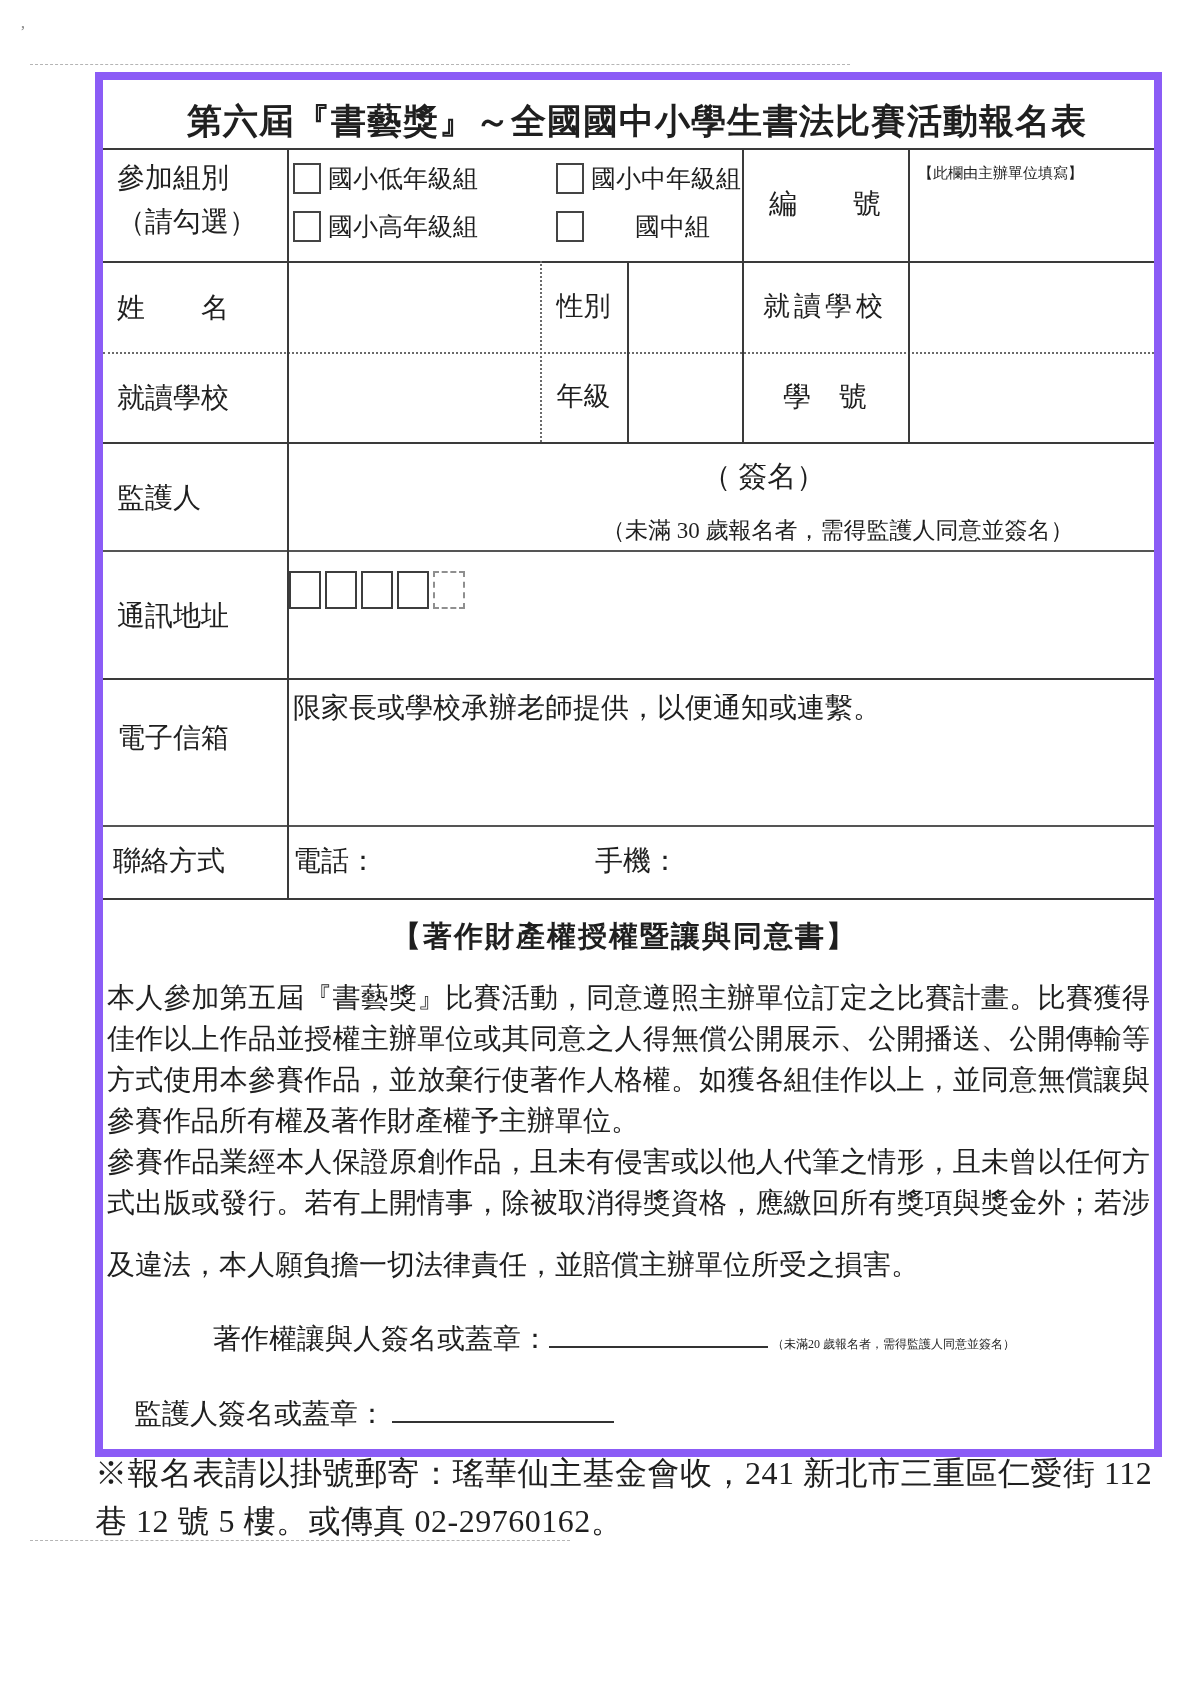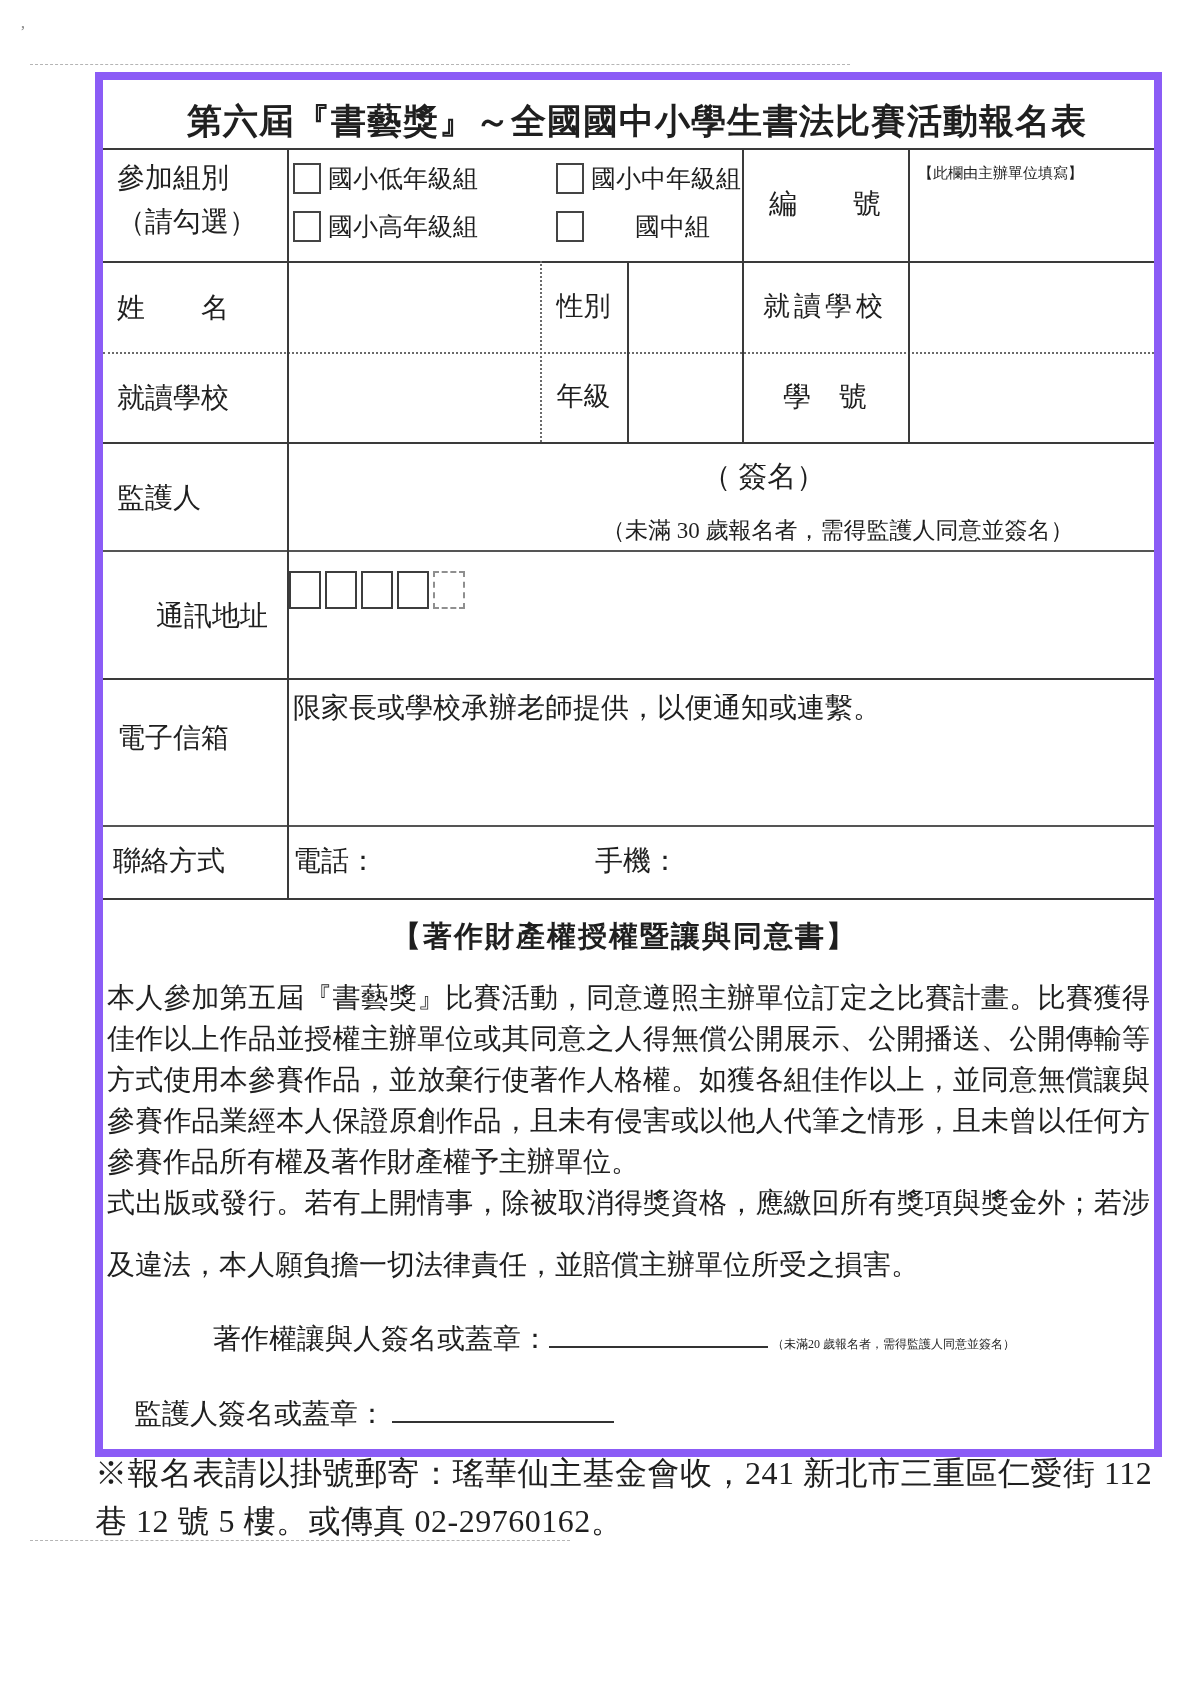--- a/index.html
+++ b/index.html
@@ -111,40 +111,40 @@
     <div class="abs" style="left:184px;top:272px;width:253px;height:90px;"></div>
     <div class="lbl center-lbl" style="left:437px;top:272px;width:87px;height:90px;font-size:27px;">年級</div>
     <div class="abs" style="left:524px;top:272px;width:115px;height:90px;"></div>
     <div class="lbl center-lbl" style="left:639px;top:272px;width:166px;height:90px;font-size:28px;">學　號</div>
     <div class="abs" style="left:805px;top:272px;width:246px;height:90px;"></div>
 
     <div class="lbl" style="left:14px;top:402px;">監護人</div>
     <div class="lbl" style="left:599px;top:380px;font-size:29px;">（ 簽名）</div>
     <div class="lbl" style="left:499px;top:438px;font-size:23px;">（未滿 30 歲報名者，需得監護人同意並簽名）</div>
 
-    <div class="lbl" style="left:14px;top:520px;margin-left:39px;">通訊地址</div>
+    <div class="lbl" style="left:14px;top:520px;">通訊地址</div>
     <div class="abs" style="left:186px;top:491px;">
       <span class="pbox"></span><span class="pbox"></span><span class="pbox"></span><span class="pbox"></span><span class="pbox faint"></span>
     </div>
 
     <div class="lbl" style="left:14px;top:642px;">電子信箱</div>
     <div class="lbl" style="left:190px;top:612px;font-size:28px;">限家長或學校承辦老師提供，以便通知或連繫。</div>
 
     <div class="lbl" style="left:10px;top:765px;">聯絡方式</div>
     <div class="lbl" style="left:190px;top:765px;">電話：</div>
     <div class="lbl" style="left:492px;top:765px;">手機：</div>
 
     <div class="lbl" style="left:289px;top:840px;font-size:29px;letter-spacing:2px;font-weight:600;">【著作財產權授權暨讓與同意書】</div>
 
     <div class="consent">
       <div class="cline">本人參加第五屆『書藝獎』比賽活動，同意遵照主辦單位訂定之比賽計畫。比賽獲得</div>
       <div class="cline">佳作以上作品並授權主辦單位或其同意之人得無償公開展示、公開播送、公開傳輸等</div>
       <div class="cline">方式使用本參賽作品，並放棄行使著作人格權。如獲各組佳作以上，並同意無償讓與</div>
+      <div class="cline short">參賽作品所有權及著作財產權予主辦單位。</div>
       <div class="cline">參賽作品業經本人保證原創作品，且未有侵害或以他人代筆之情形，且未曾以任何方</div>
-      <div class="cline short">參賽作品所有權及著作財產權予主辦單位。</div>
       <div class="cline">式出版或發行。若有上開情事，除被取消得獎資格，應繳回所有獎項與獎金外；若涉</div>
       <div class="cline short gap">及違法，本人願負擔一切法律責任，並賠償主辦單位所受之損害。</div>
     </div>
 
     <div class="sigrow" style="left:110px;top:1242px;">
       <span class="lbl" style="position:static;">著作權讓與人簽名或蓋章：</span>
       <span class="uline" style="width:219px;"></span>
       <span class="signote">（未滿20 歲報名者，需得監護人同意並簽名）</span>
     </div>
     <div class="sigrow" style="left:31px;top:1317px;">

